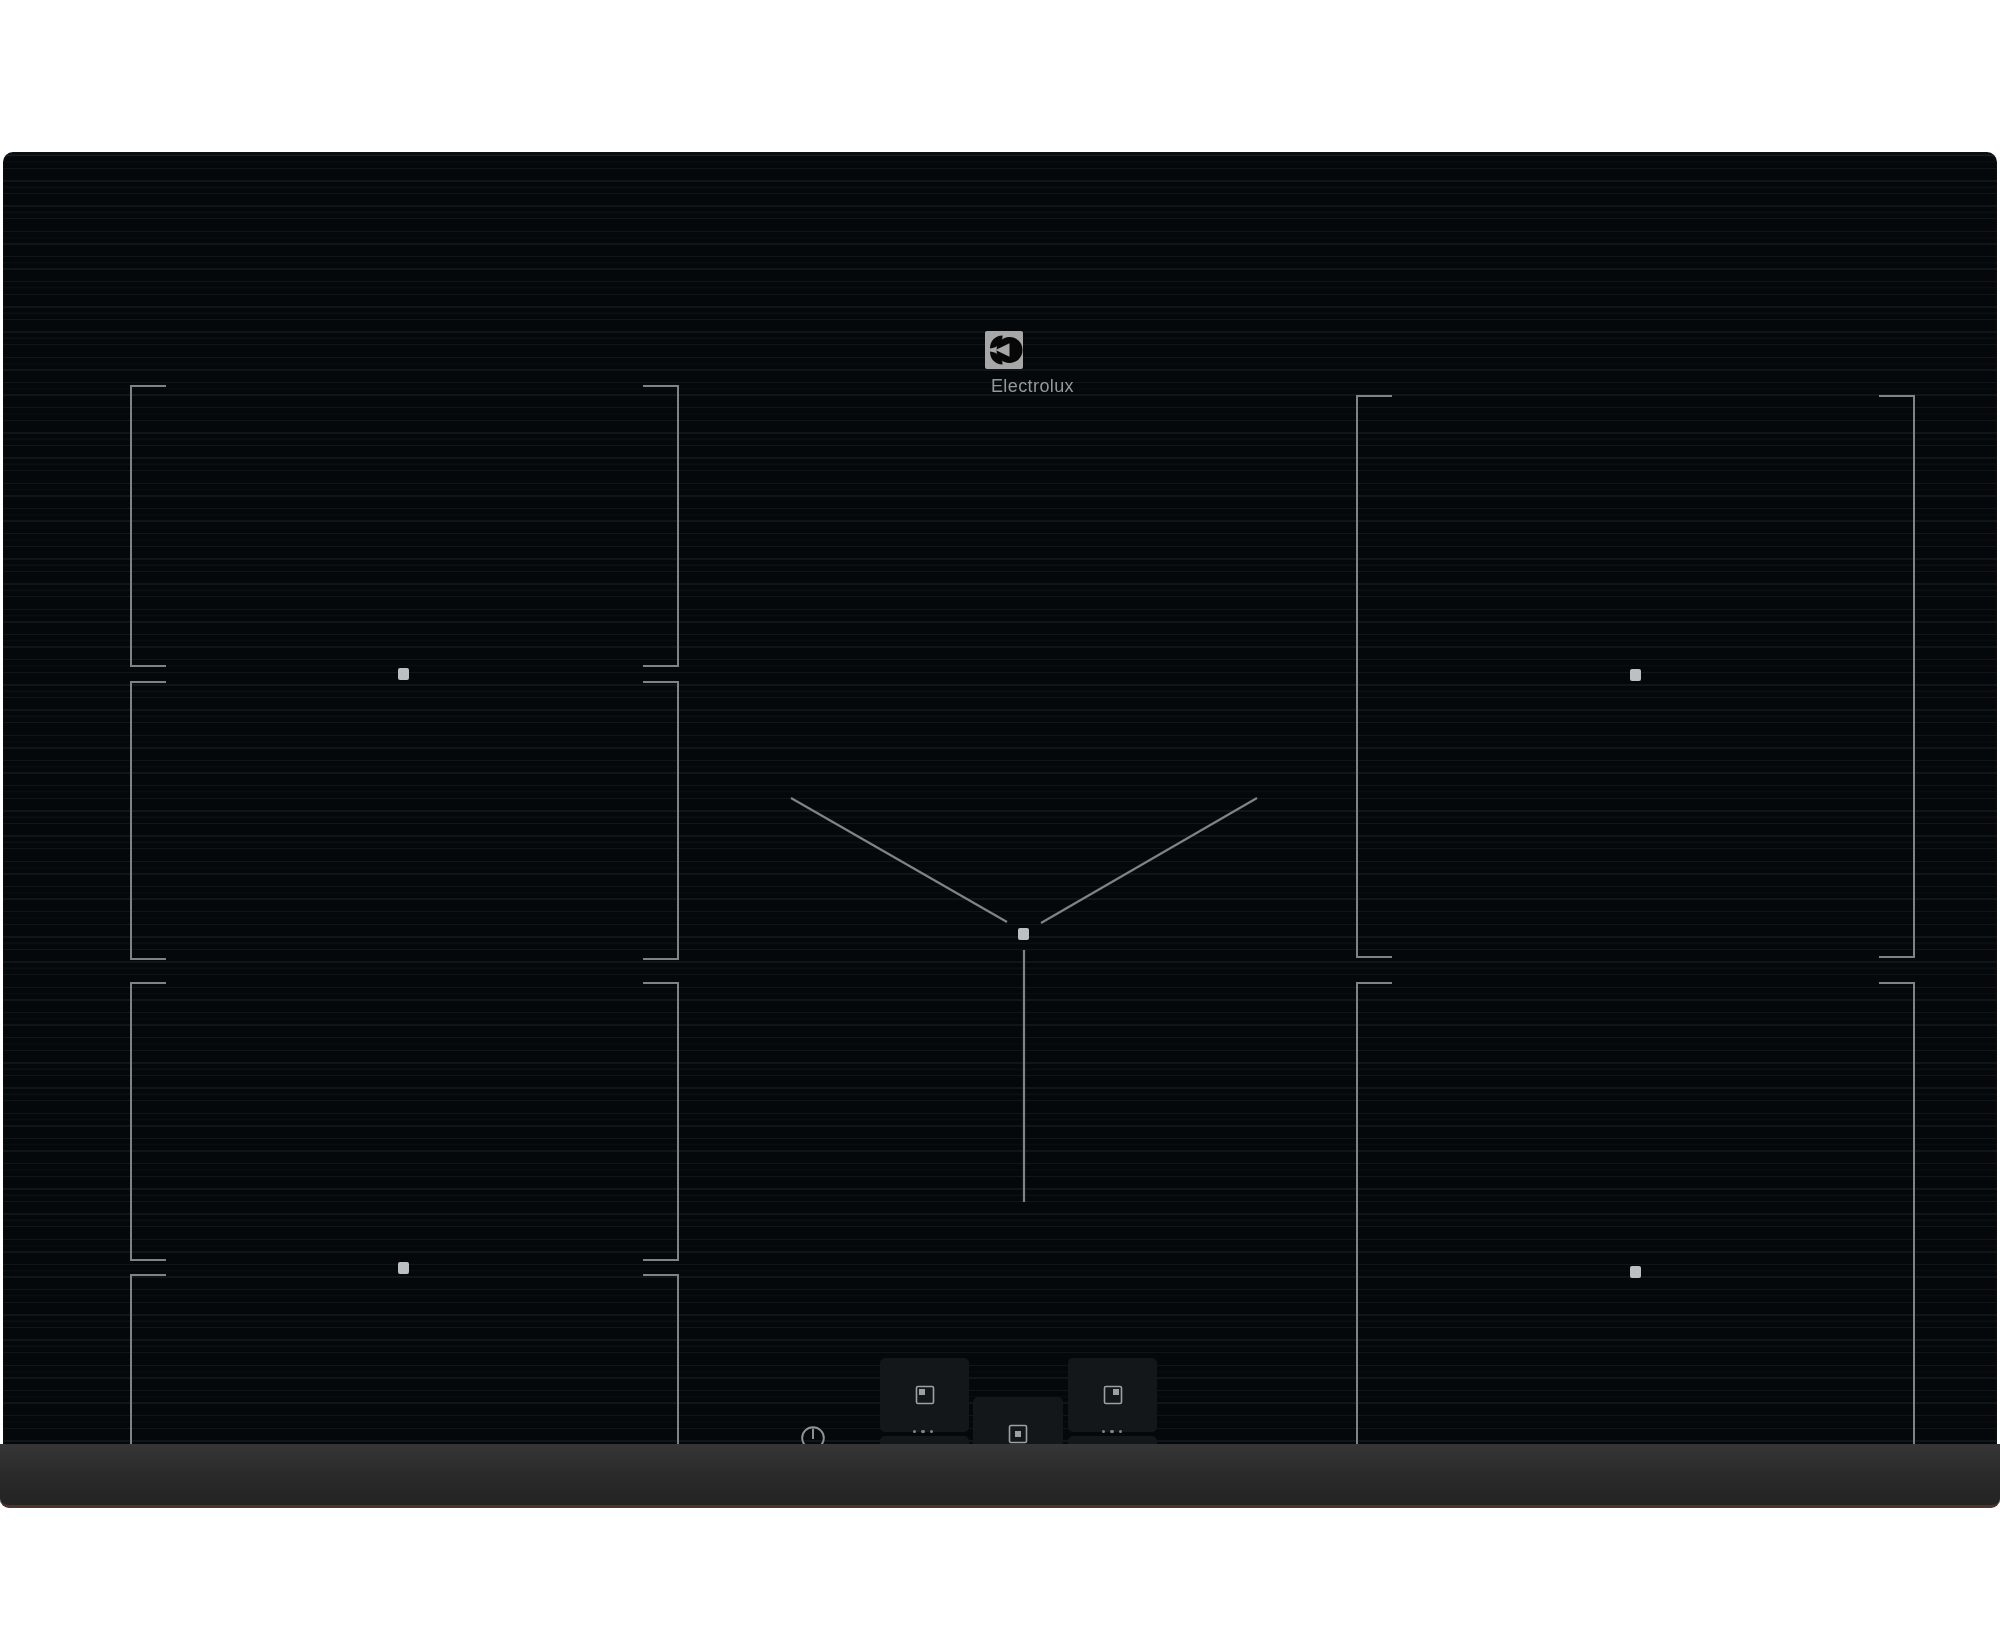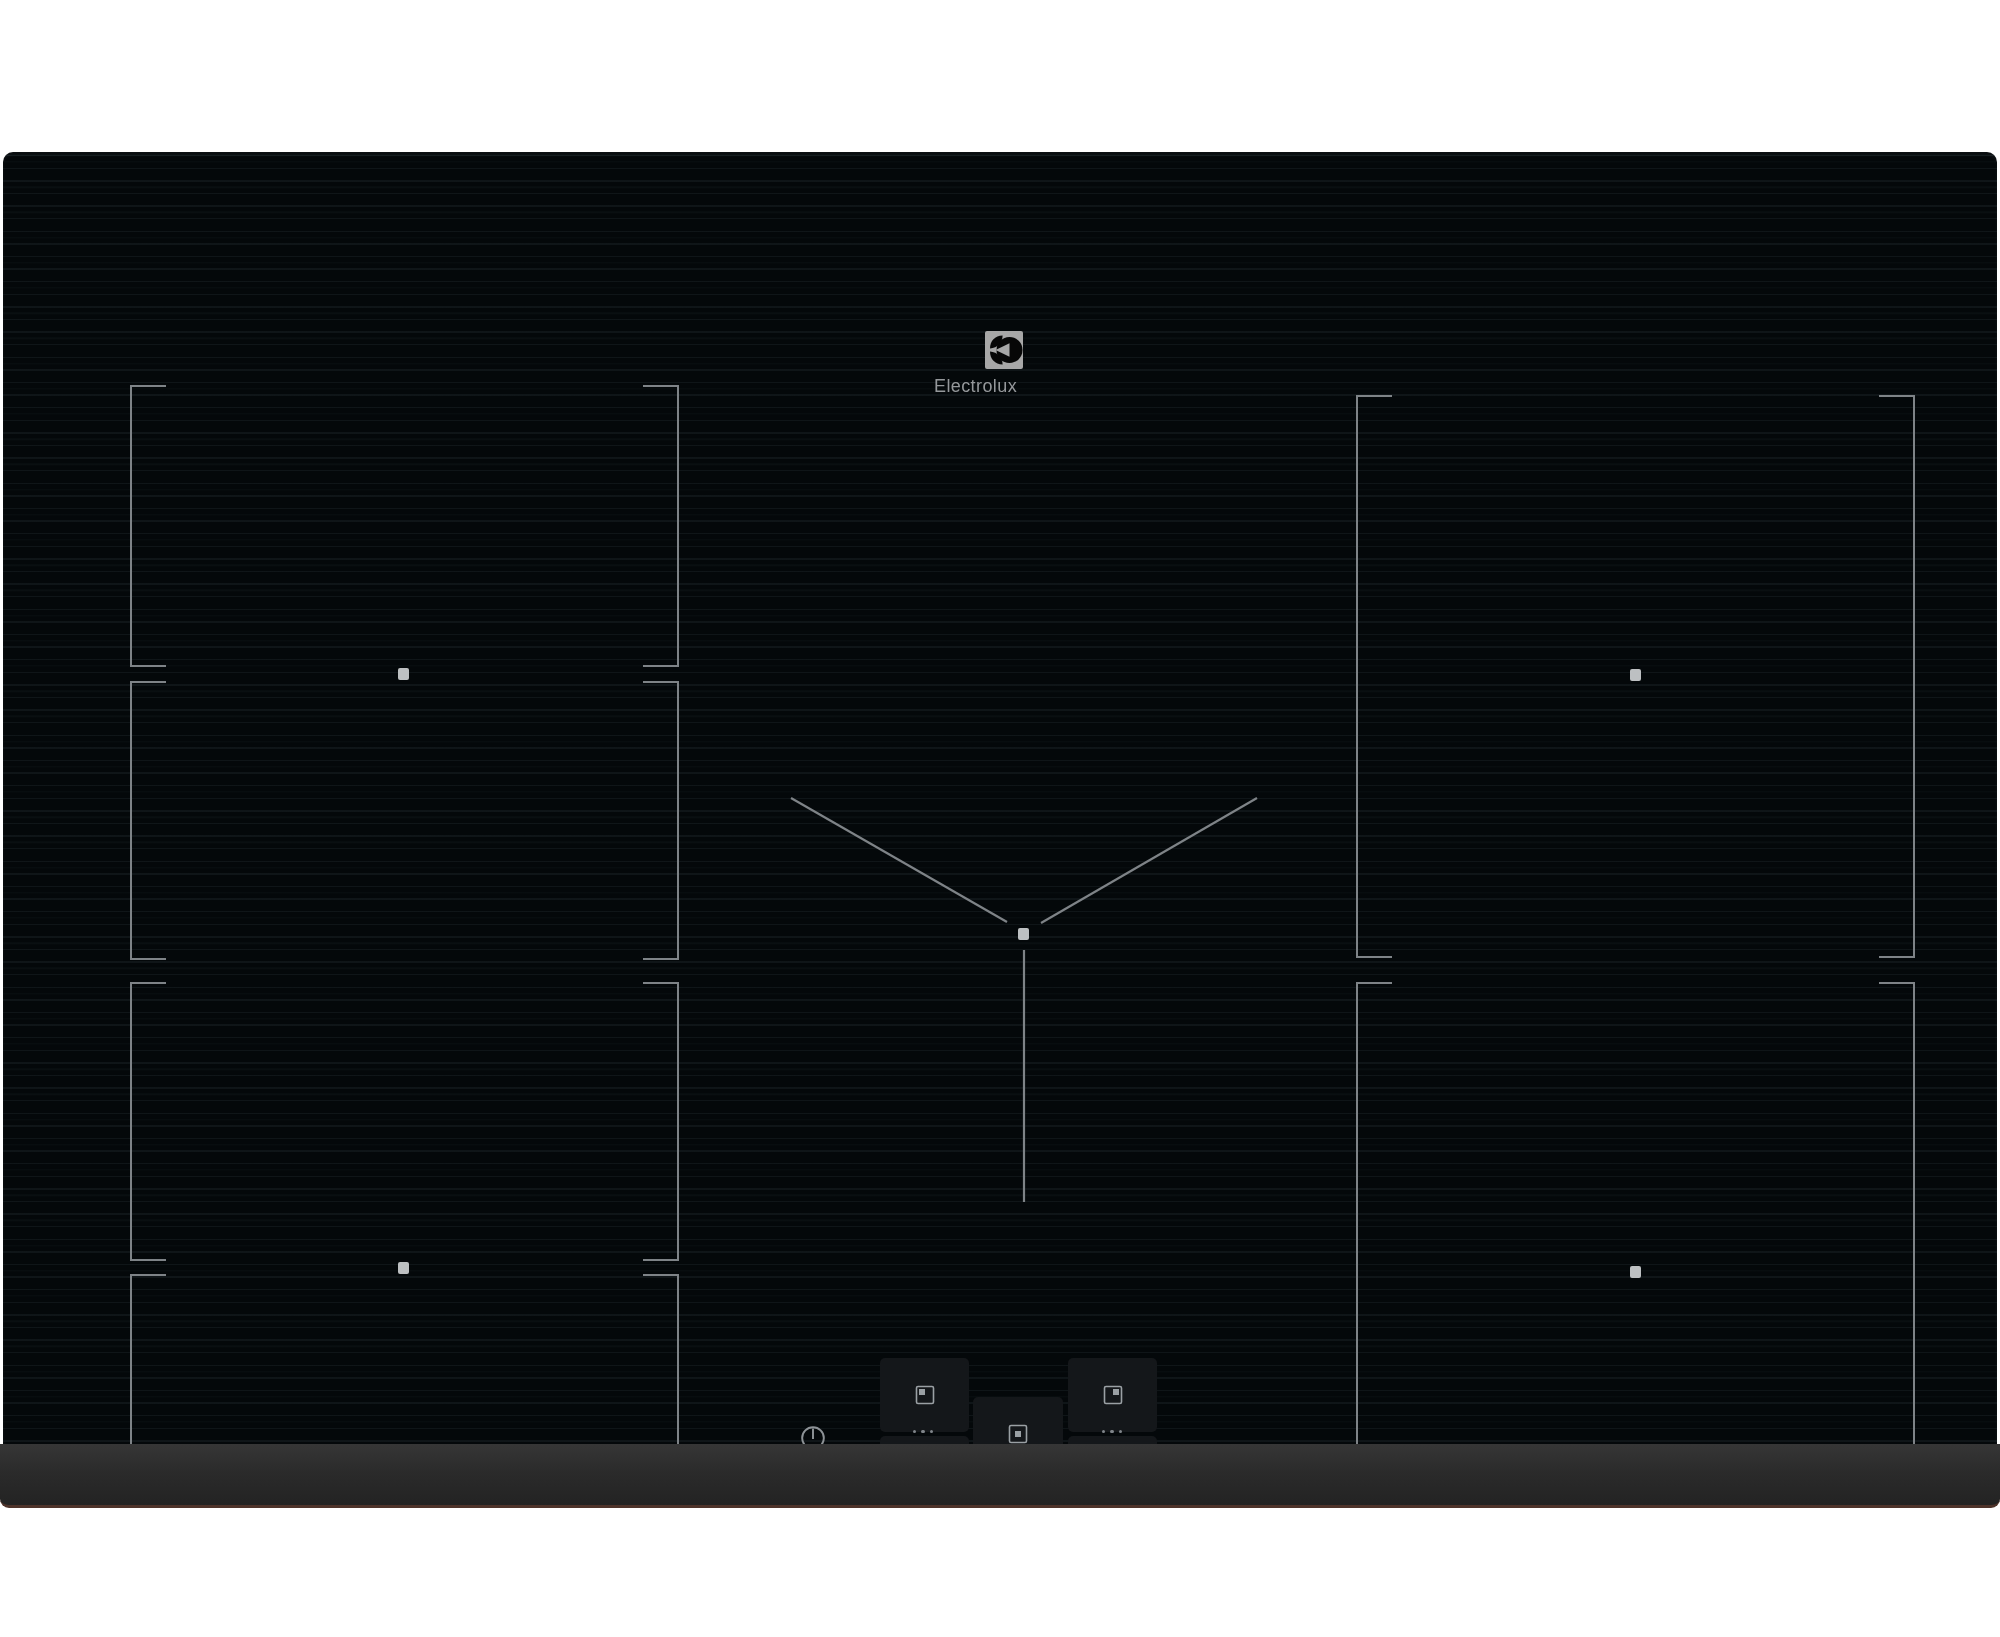--- a/index.html
+++ b/index.html
@@ -22,21 +22,21 @@
   }
   
   .bezel{
     position:absolute;left:0;top:1444px;width:2000px;height:61px;
     background:linear-gradient(180deg,#363636 0%,#2b2b2b 45%,#232323 100%);
     border-bottom:3px solid #4e332a;border-radius:0 0 9px 9px;
   }
   
   .logo-symbol{position:absolute;left:982px;top:179px;width:38px;height:38px;}
   .wordmark{
-    position:absolute;left:931px;top:225px;width:140px;text-align:left;
+    position:absolute;left:931px;top:225px;width:140px;text-align:right;
     font-size:18px;line-height:1;color:#95989b;letter-spacing:0.4px;
   }
   
   .seg{position:absolute;}
   .seg i{position:absolute;top:0;bottom:0;width:2px;background:#7e8387;}
   .seg i.bl{left:0;} .seg i.br{right:0;}
   .seg i::before,.seg i::after{
     content:"";position:absolute;height:2px;width:36px;background:#7e8387;
   }
   .seg i.bl::before{left:0;top:0;} .seg i.bl::after{left:0;bottom:0;}

